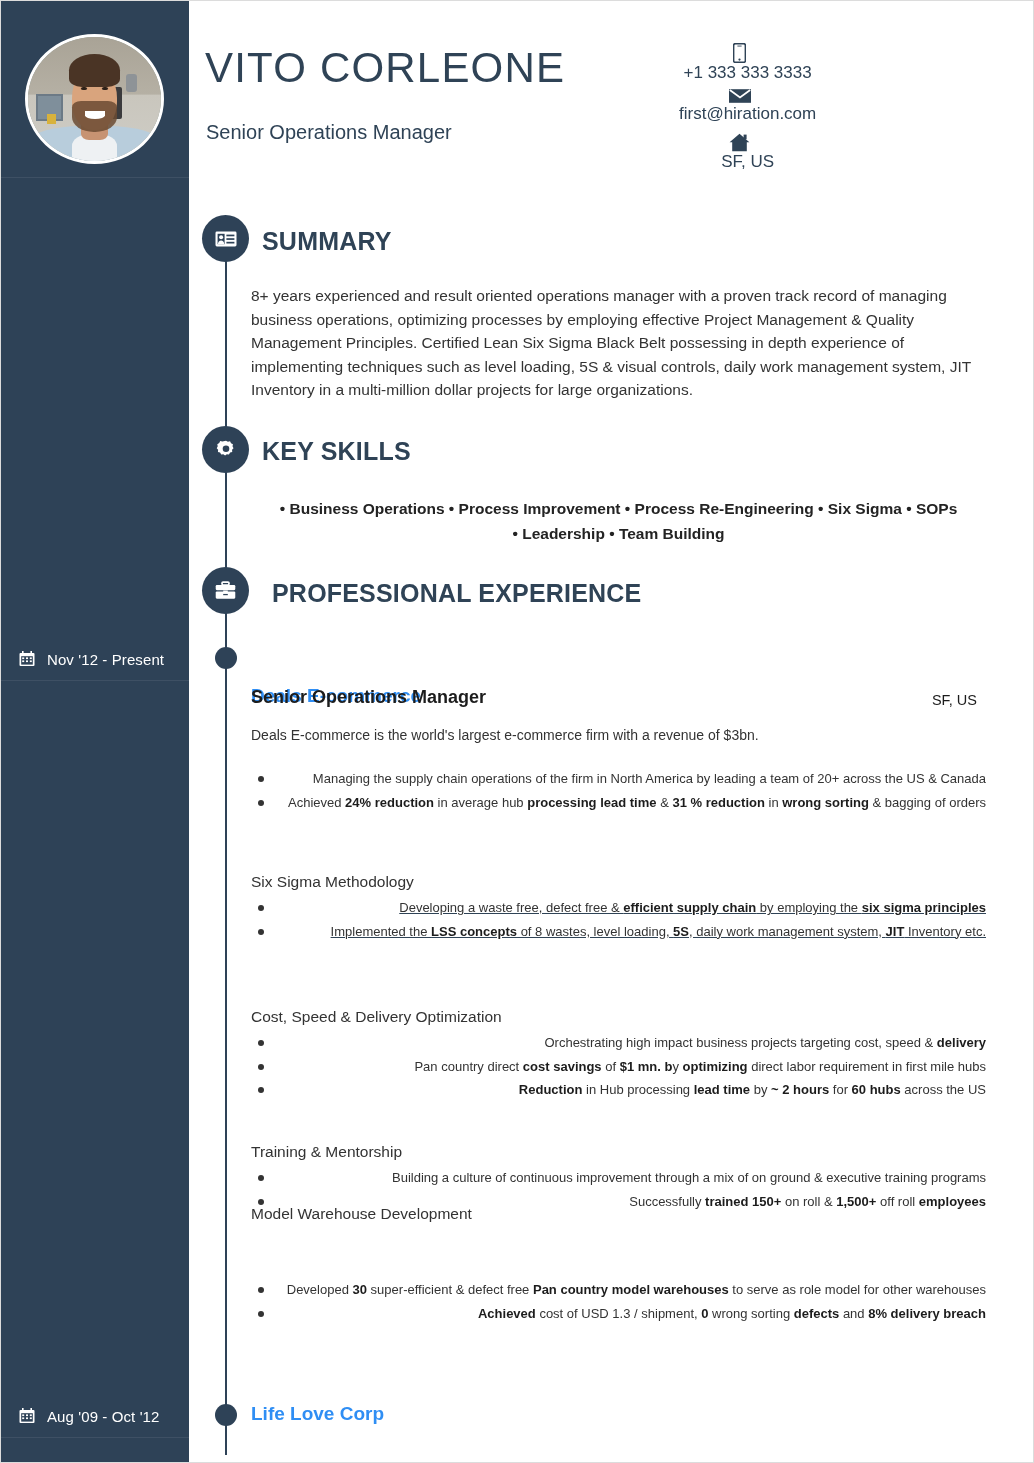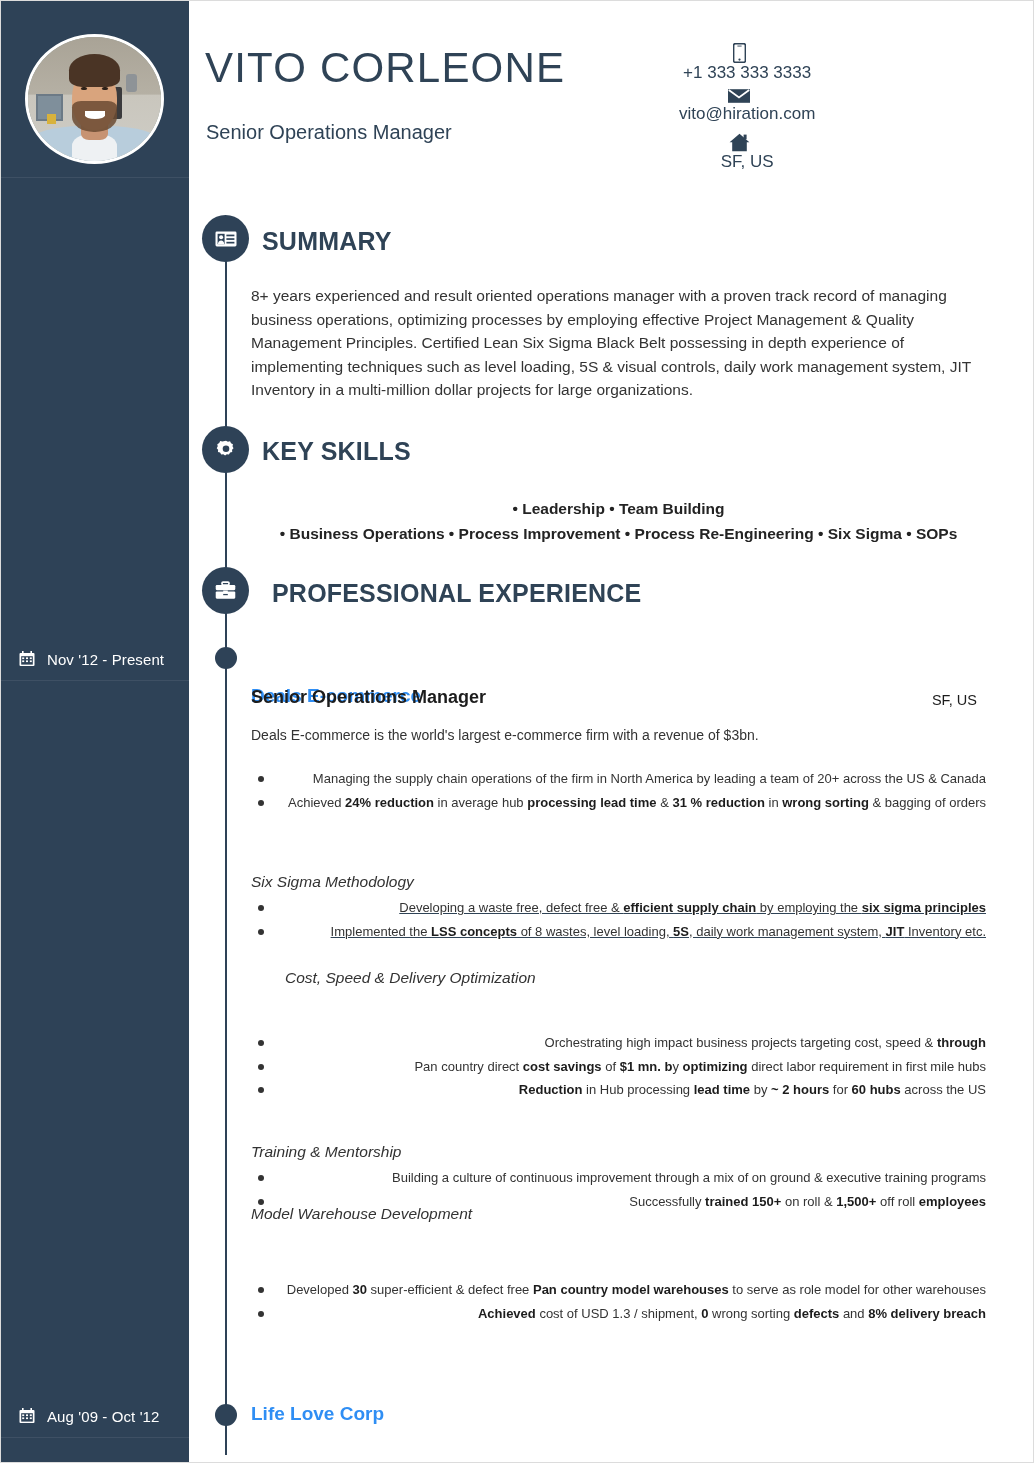--- a/index.html
+++ b/index.html
@@ -230,21 +230,20 @@
     color: #333333;
     white-space: nowrap;
   }
 
   .group-label {
     position: absolute;
     left: 62px;
     font-size: 15.5px;
     color: #333333;
     white-space: nowrap;
-    font-style: italic;
   }
   ul.bullets {
     position: absolute;
     left: 62px;
     width: 735px;
     margin: 0;
     padding: 0;
     list-style: none;
   }
   ul.bullets li {
@@ -353,21 +352,21 @@
           </span>
           <span>+1 333 333 3333</span>
         </div>
         <div class="contact-row">
           <span class="c-icon">
             <svg width="22" height="16" viewBox="0 0 22 16" fill="#2f4356" aria-hidden="true">
               <path d="M0 1.2h22v13.6H0z"></path>
               <path d="M0.8 1.9L11 9.4 21.2 1.9" fill="none" stroke="#ffffff" stroke-width="1.8"></path>
             </svg>
           </span>
-          <span>vito@hiration.com</span>
+          <span>first@hiration.com</span>
         </div>
         <div class="contact-row">
           <span class="c-icon">
             <svg width="21" height="19" viewBox="0 0 21 19" fill="#2f4356" aria-hidden="true">
               <path d="M10.5 0.8L0.6 9.2h2.6v9h14.6v-9h2.6z"></path>
               <rect x="14.6" y="1.6" width="3" height="4.6"></rect>
             </svg>
           </span>
           <span>SF, US</span>
         </div>
@@ -393,22 +392,22 @@
     <div class="body-text summary-text">8+ years experienced and result oriented operations manager with a proven track record of managing business operations, optimizing processes by employing effective Project Management &amp; Quality Management Principles. Certified Lean Six Sigma Black Belt possessing in depth experience of implementing techniques such as level loading, 5S &amp; visual controls, daily work management system, JIT Inventory in a multi-million dollar projects for large organizations.</div>
 
     <div class="sec-icon" style="top:425px;">
       <svg width="22" height="22" viewBox="0 0 24 24" fill="#ffffff" aria-hidden="true">
         <path d="M12 1.8l2.1 1.1 2.3-.5 1.1 2.1 2.1 1.1-.5 2.3 1.1 2.1-1.6 1.7.2 2.4-2.3.7-1.3 2-2.3-.3-1.9 1.4-1.9-1.4-2.3.3-1.3-2-2.3-.7.2-2.4L1.9 10l1.1-2.1-.5-2.3L4.6 4.4l1.1-2.1 2.3.5z"></path>
         <circle cx="12" cy="10.6" r="3.6" fill="#2e4257"></circle>
       </svg>
     </div>
     <div class="sec-title" style="left:73px; top:436px;">KEY SKILLS</div>
     <div class="skills-text">
+      <div>• Business Operations • Process Improvement • Process Re-Engineering • Six Sigma • SOPs</div>
       <div>• Leadership • Team Building</div>
-      <div>• Business Operations • Process Improvement • Process Re-Engineering • Six Sigma • SOPs</div>
     </div>
 
     <div class="sec-icon" style="top:566px;">
       <svg width="23" height="23" viewBox="0 0 24 24" fill="#ffffff" aria-hidden="true">
         <rect x="8.4" y="3.2" width="7.2" height="3.1" rx="1" fill="none" stroke="#ffffff" stroke-width="1.8"></rect>
         <rect x="1.8" y="6.3" width="20.4" height="5.4" rx="1.2"></rect>
         <rect x="1.8" y="13" width="20.4" height="7.6" rx="1.2"></rect>
         <rect x="9.6" y="12" width="4.8" height="2" fill="#ffffff"></rect>
         <rect x="9.6" y="15.6" width="4.8" height="1.3" fill="#2e4257"></rect>
       </svg>
@@ -425,23 +424,23 @@
       <li>Managing the supply chain operations of the firm in North America by leading a team of 20+ across the US &amp; Canada</li>
       <li>Achieved <b>24% reduction</b> in average hub <b>processing lead time</b> &amp; <b>31 % reduction</b> in <b>wrong sorting</b> &amp; bagging of orders</li>
     </ul>
 
     <div class="group-label" style="top:872px;">Six Sigma Methodology</div>
     <ul class="bullets" style="top:895px;text-decoration:underline;">
       <li>Developing a waste free, defect free &amp; <b>efficient supply chain</b> by employing the <b>six sigma principles</b></li>
       <li>Implemented the <b>LSS concepts</b> of 8 wastes, level loading, <b>5S</b>, daily work management system, <b>JIT</b> Inventory etc.</li>
     </ul>
 
-    <div class="group-label" style="top:968px;margin-left:34px;">Cost, Speed &amp; Delivery Optimization</div>
+    <div class="group-label" style="top:1007px;">Cost, Speed &amp; Delivery Optimization</div>
     <ul class="bullets" style="top:1030px;">
-      <li>Orchestrating high impact business projects targeting cost, speed &amp; <b>through</b></li>
+      <li>Orchestrating high impact business projects targeting cost, speed &amp; <b>delivery</b></li>
       <li>Pan country direct <b>cost savings</b> of <b>$1 mn. b</b>y <b>optimizing</b> direct labor requirement in first mile hubs</li>
       <li><b>Reduction</b> in Hub processing <b>lead time</b> by <b>~ 2 hours</b> for <b>60 hubs</b> across the US</li>
     </ul>
 
     <div class="group-label" style="top:1142px;">Training &amp; Mentorship</div>
     <ul class="bullets" style="top:1165px;">
       <li>Building a culture of continuous improvement through a mix of on ground &amp; executive training programs</li>
       <li>Successfully <b>trained 150+</b> on roll &amp; <b>1,500+</b> off roll <b>employees</b></li>
     </ul>
 

